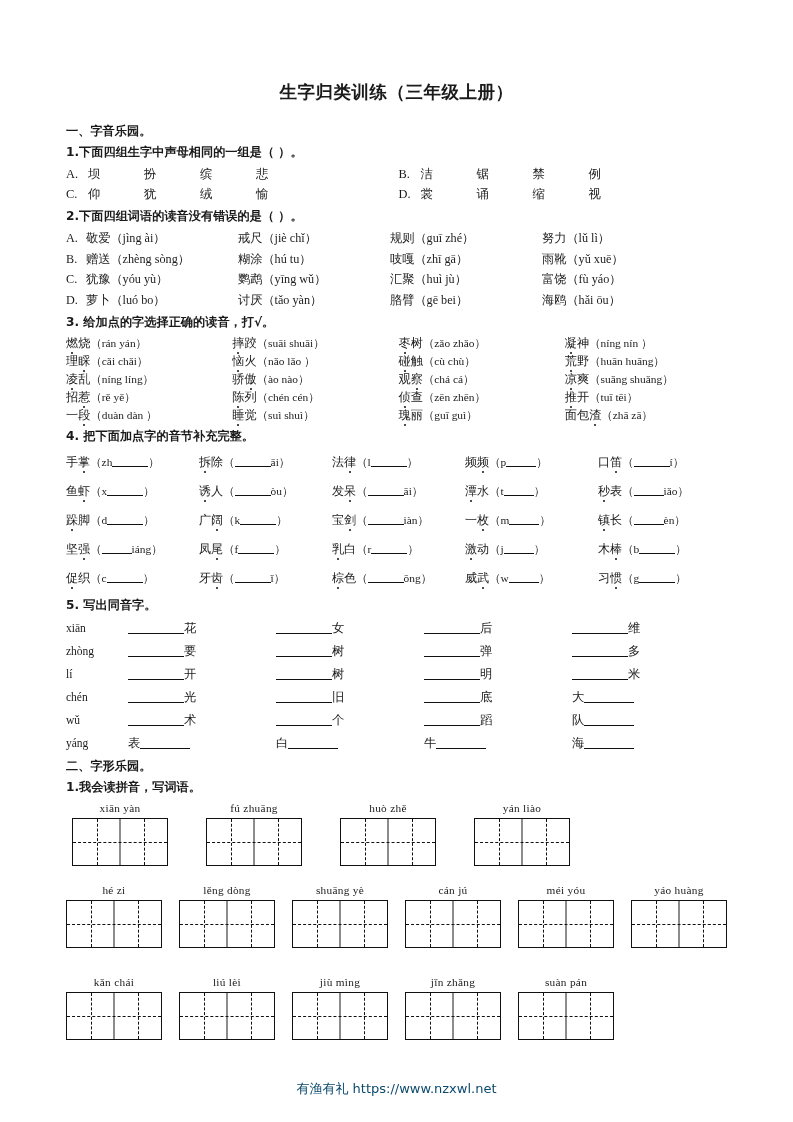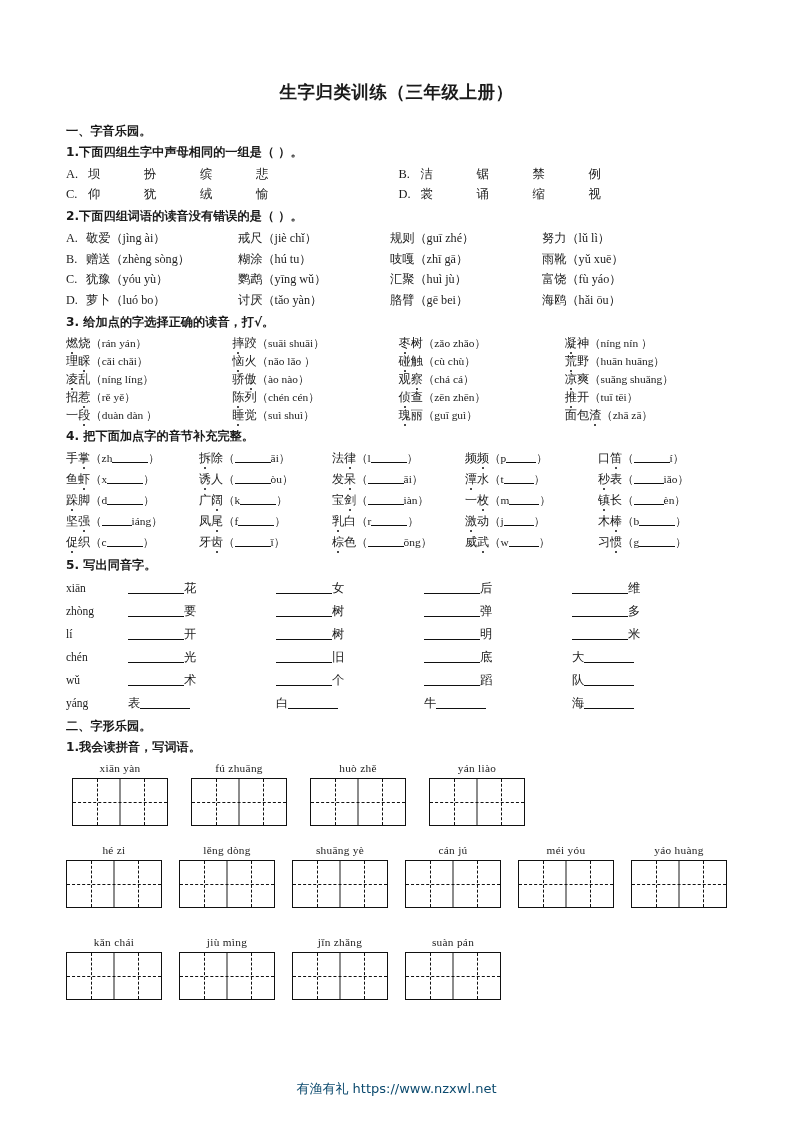--- a/index.html
+++ b/index.html
@@ -65,21 +65,21 @@
   .q3row{display:flex;font-size:12.2px;line-height:18px;}
   .q3row .c{width:25%;white-space:nowrap;}
   .dot{position:relative;}
   .dot::after{
     content:"";position:absolute;left:50%;bottom:-4px;
     width:2px;height:2px;border-radius:50%;background:#111;
     transform:translateX(-50%);
   }
 
   
-  .q4row{display:flex;font-size:12.1px;line-height:21px;justify-content:center;}
+  .q4row{display:flex;font-size:12.1px;line-height:29px;justify-content:center;}
   .q4row .c{width:20%;white-space:nowrap;}
   .blank{
     display:inline-block;
     border-bottom:1px solid #111;
     height:11px;
     vertical-align:-1px;
   }
   .b-s{width:30px;}
   .b-m{width:36px;}
 
@@ -335,21 +335,21 @@
           <div class="c"><span>表</span><span class="u-b2"></span></div>
           <div class="c"><span>白</span><span class="u-b2"></span></div>
           <div class="c"><span>牛</span><span class="u-b2"></span></div>
           <div class="c"><span>海</span><span class="u-b2"></span></div>
         </div>
       </div>
 
     <div class="sec-head" style="margin-top:3px;">二、字形乐园。</div>
     <div class="q-head">1.我会读拼音，写词语。</div>
     <div id="grid-rows">
-        <div class="grid-row" style="margin-top: 6px; gap: 23px; padding-left: 6px;">
+        <div class="grid-row" style="margin-top: 6px; gap: 38px; padding-left: 6px;">
           <div class="grid-item">
             <div class="grid-py">xiān yàn</div>
             <div class="tzg">
               <div class="vq1"></div>
               <div class="vmid"></div>
               <div class="vq3"></div>
               <div class="hmid"></div>
             </div>
           </div>
           <div class="grid-item">
@@ -432,20 +432,29 @@
               <div class="vq1"></div>
               <div class="vmid"></div>
               <div class="vq3"></div>
               <div class="hmid"></div>
             </div>
           </div>
         </div>
         <div class="grid-row" style="margin-top: 28px; gap: 17px;">
           <div class="grid-item">
             <div class="grid-py">kǎn chái</div>
+            <div class="tzg">
+              <div class="vq1"></div>
+              <div class="vmid"></div>
+              <div class="vq3"></div>
+              <div class="hmid"></div>
+            </div>
+          </div>
+          <div class="grid-item">
+            <div class="grid-py">liú lèi</div>
             <div class="tzg">
               <div class="vq1"></div>
               <div class="vmid"></div>
               <div class="vq3"></div>
               <div class="hmid"></div>
             </div>
           </div>
           <div class="grid-item">
             <div class="grid-py">jiù mìng</div>
             <div class="tzg">

